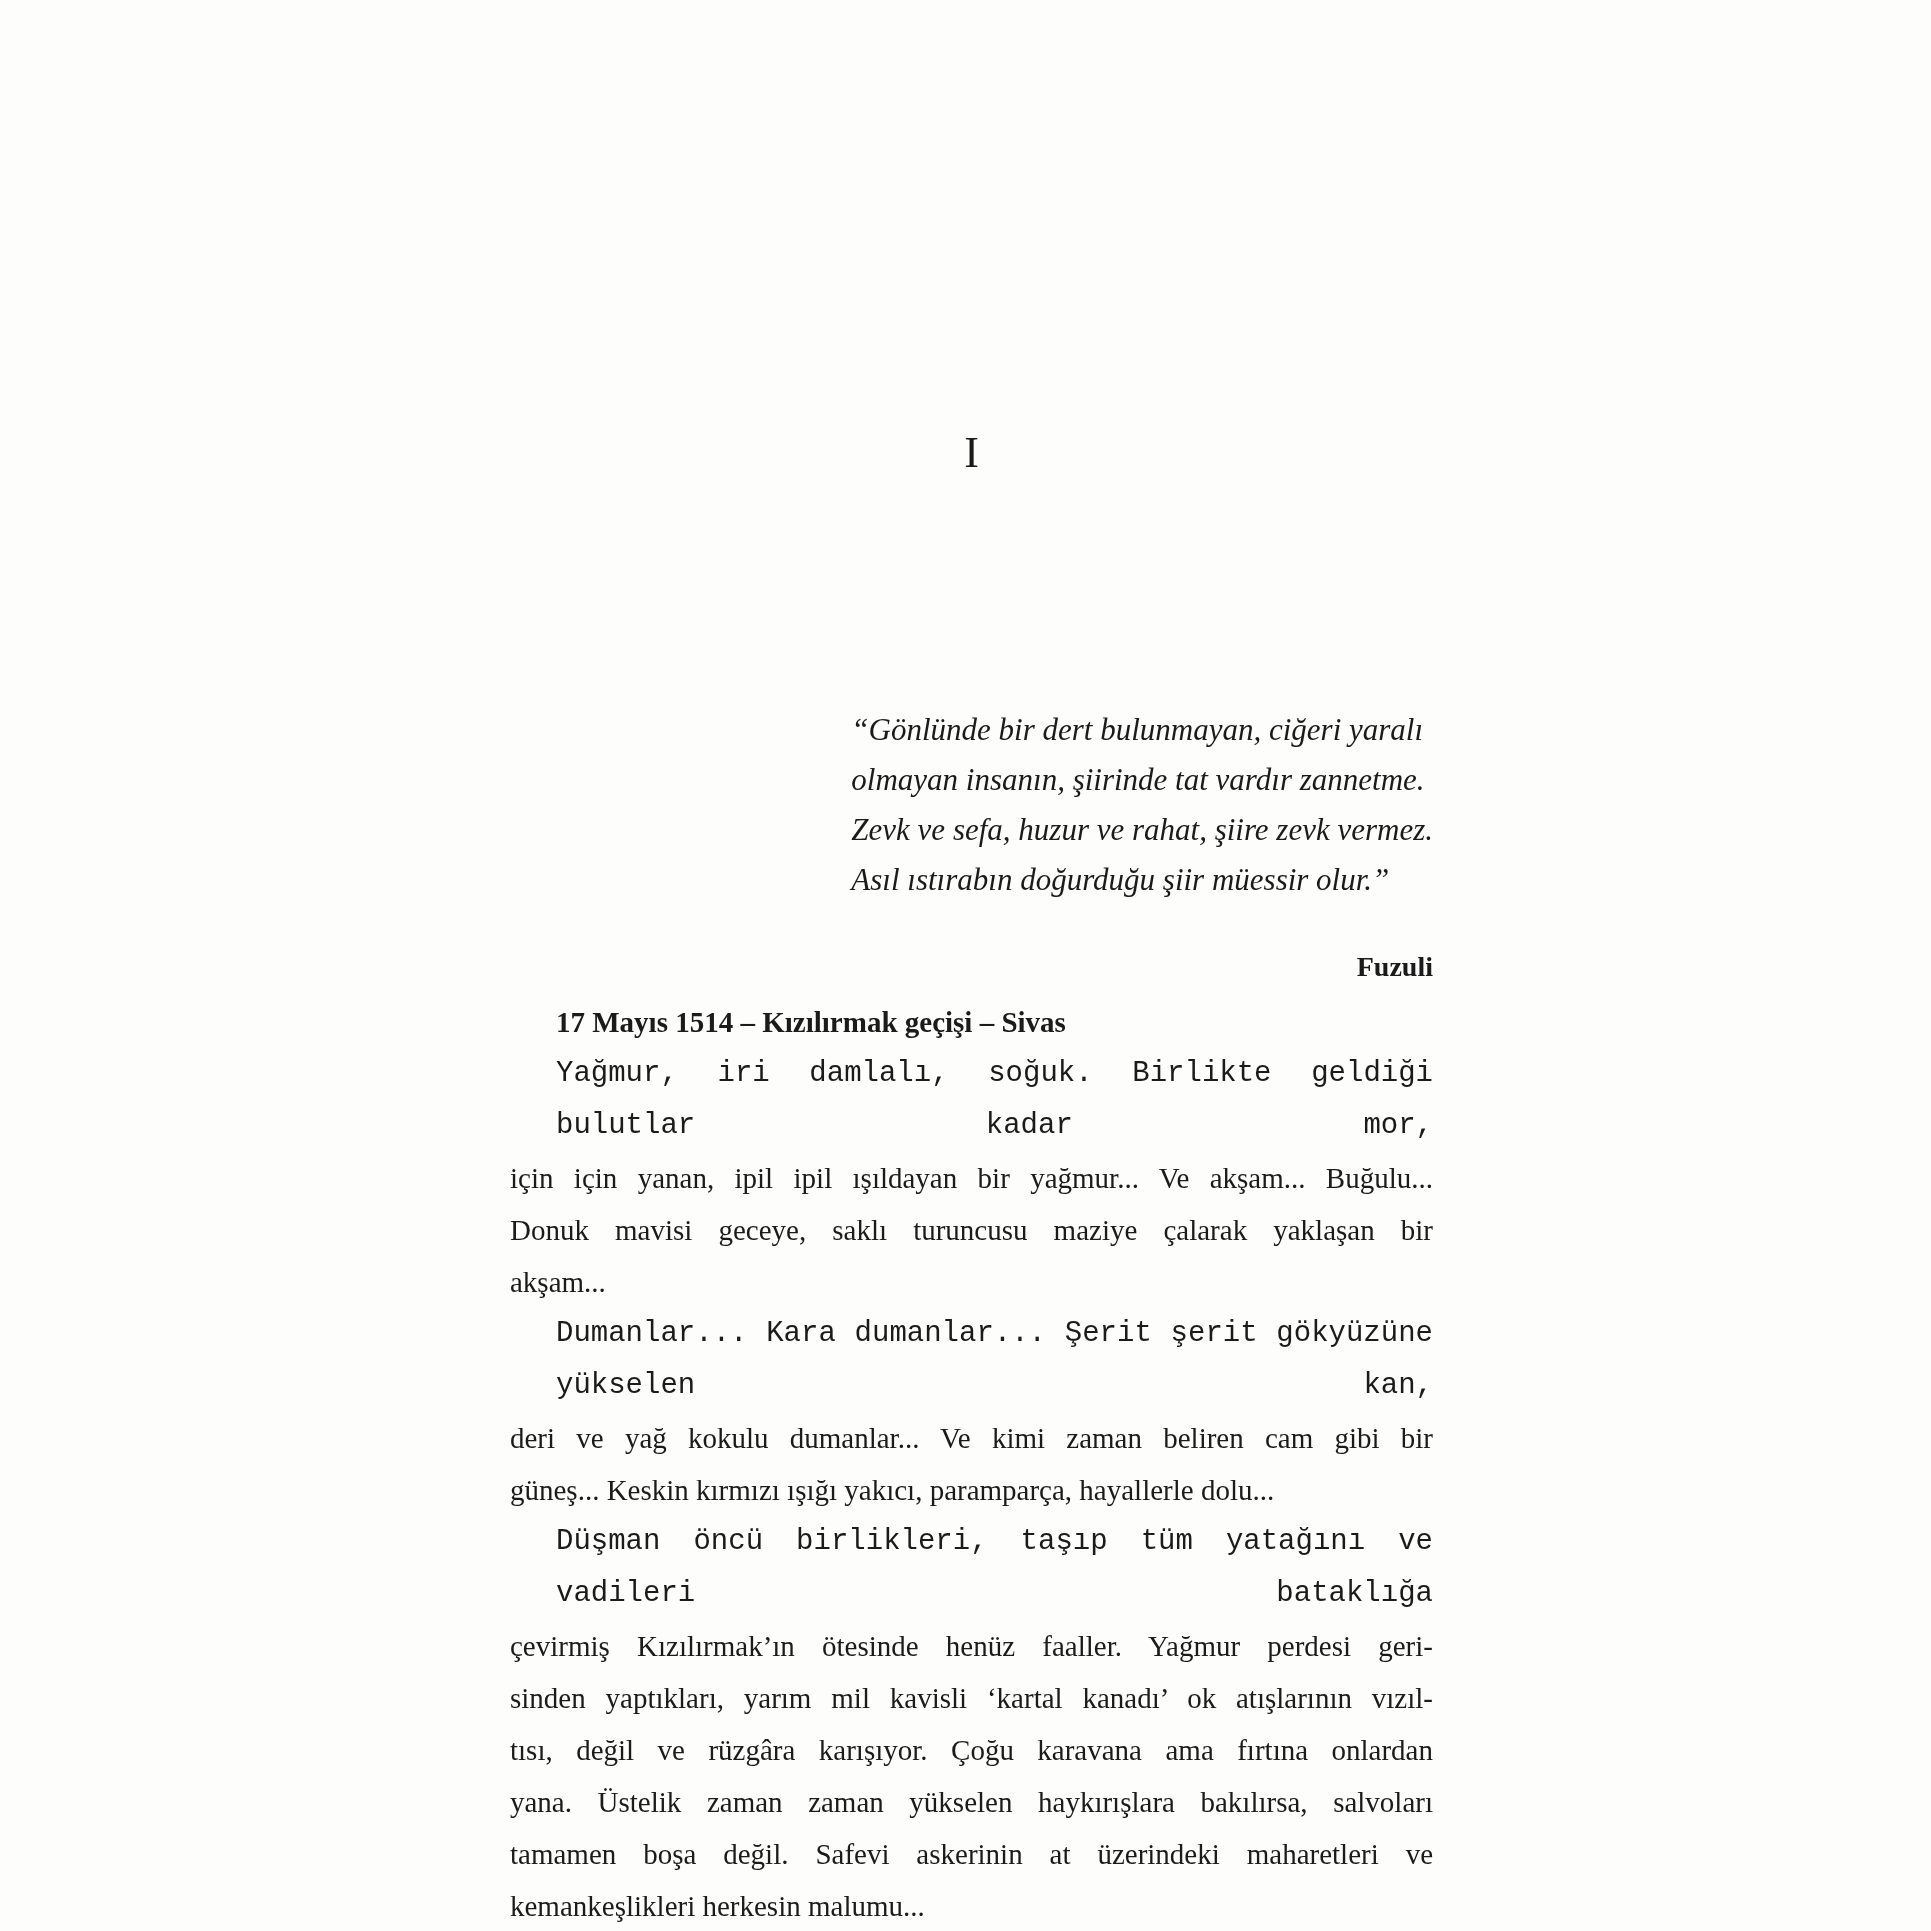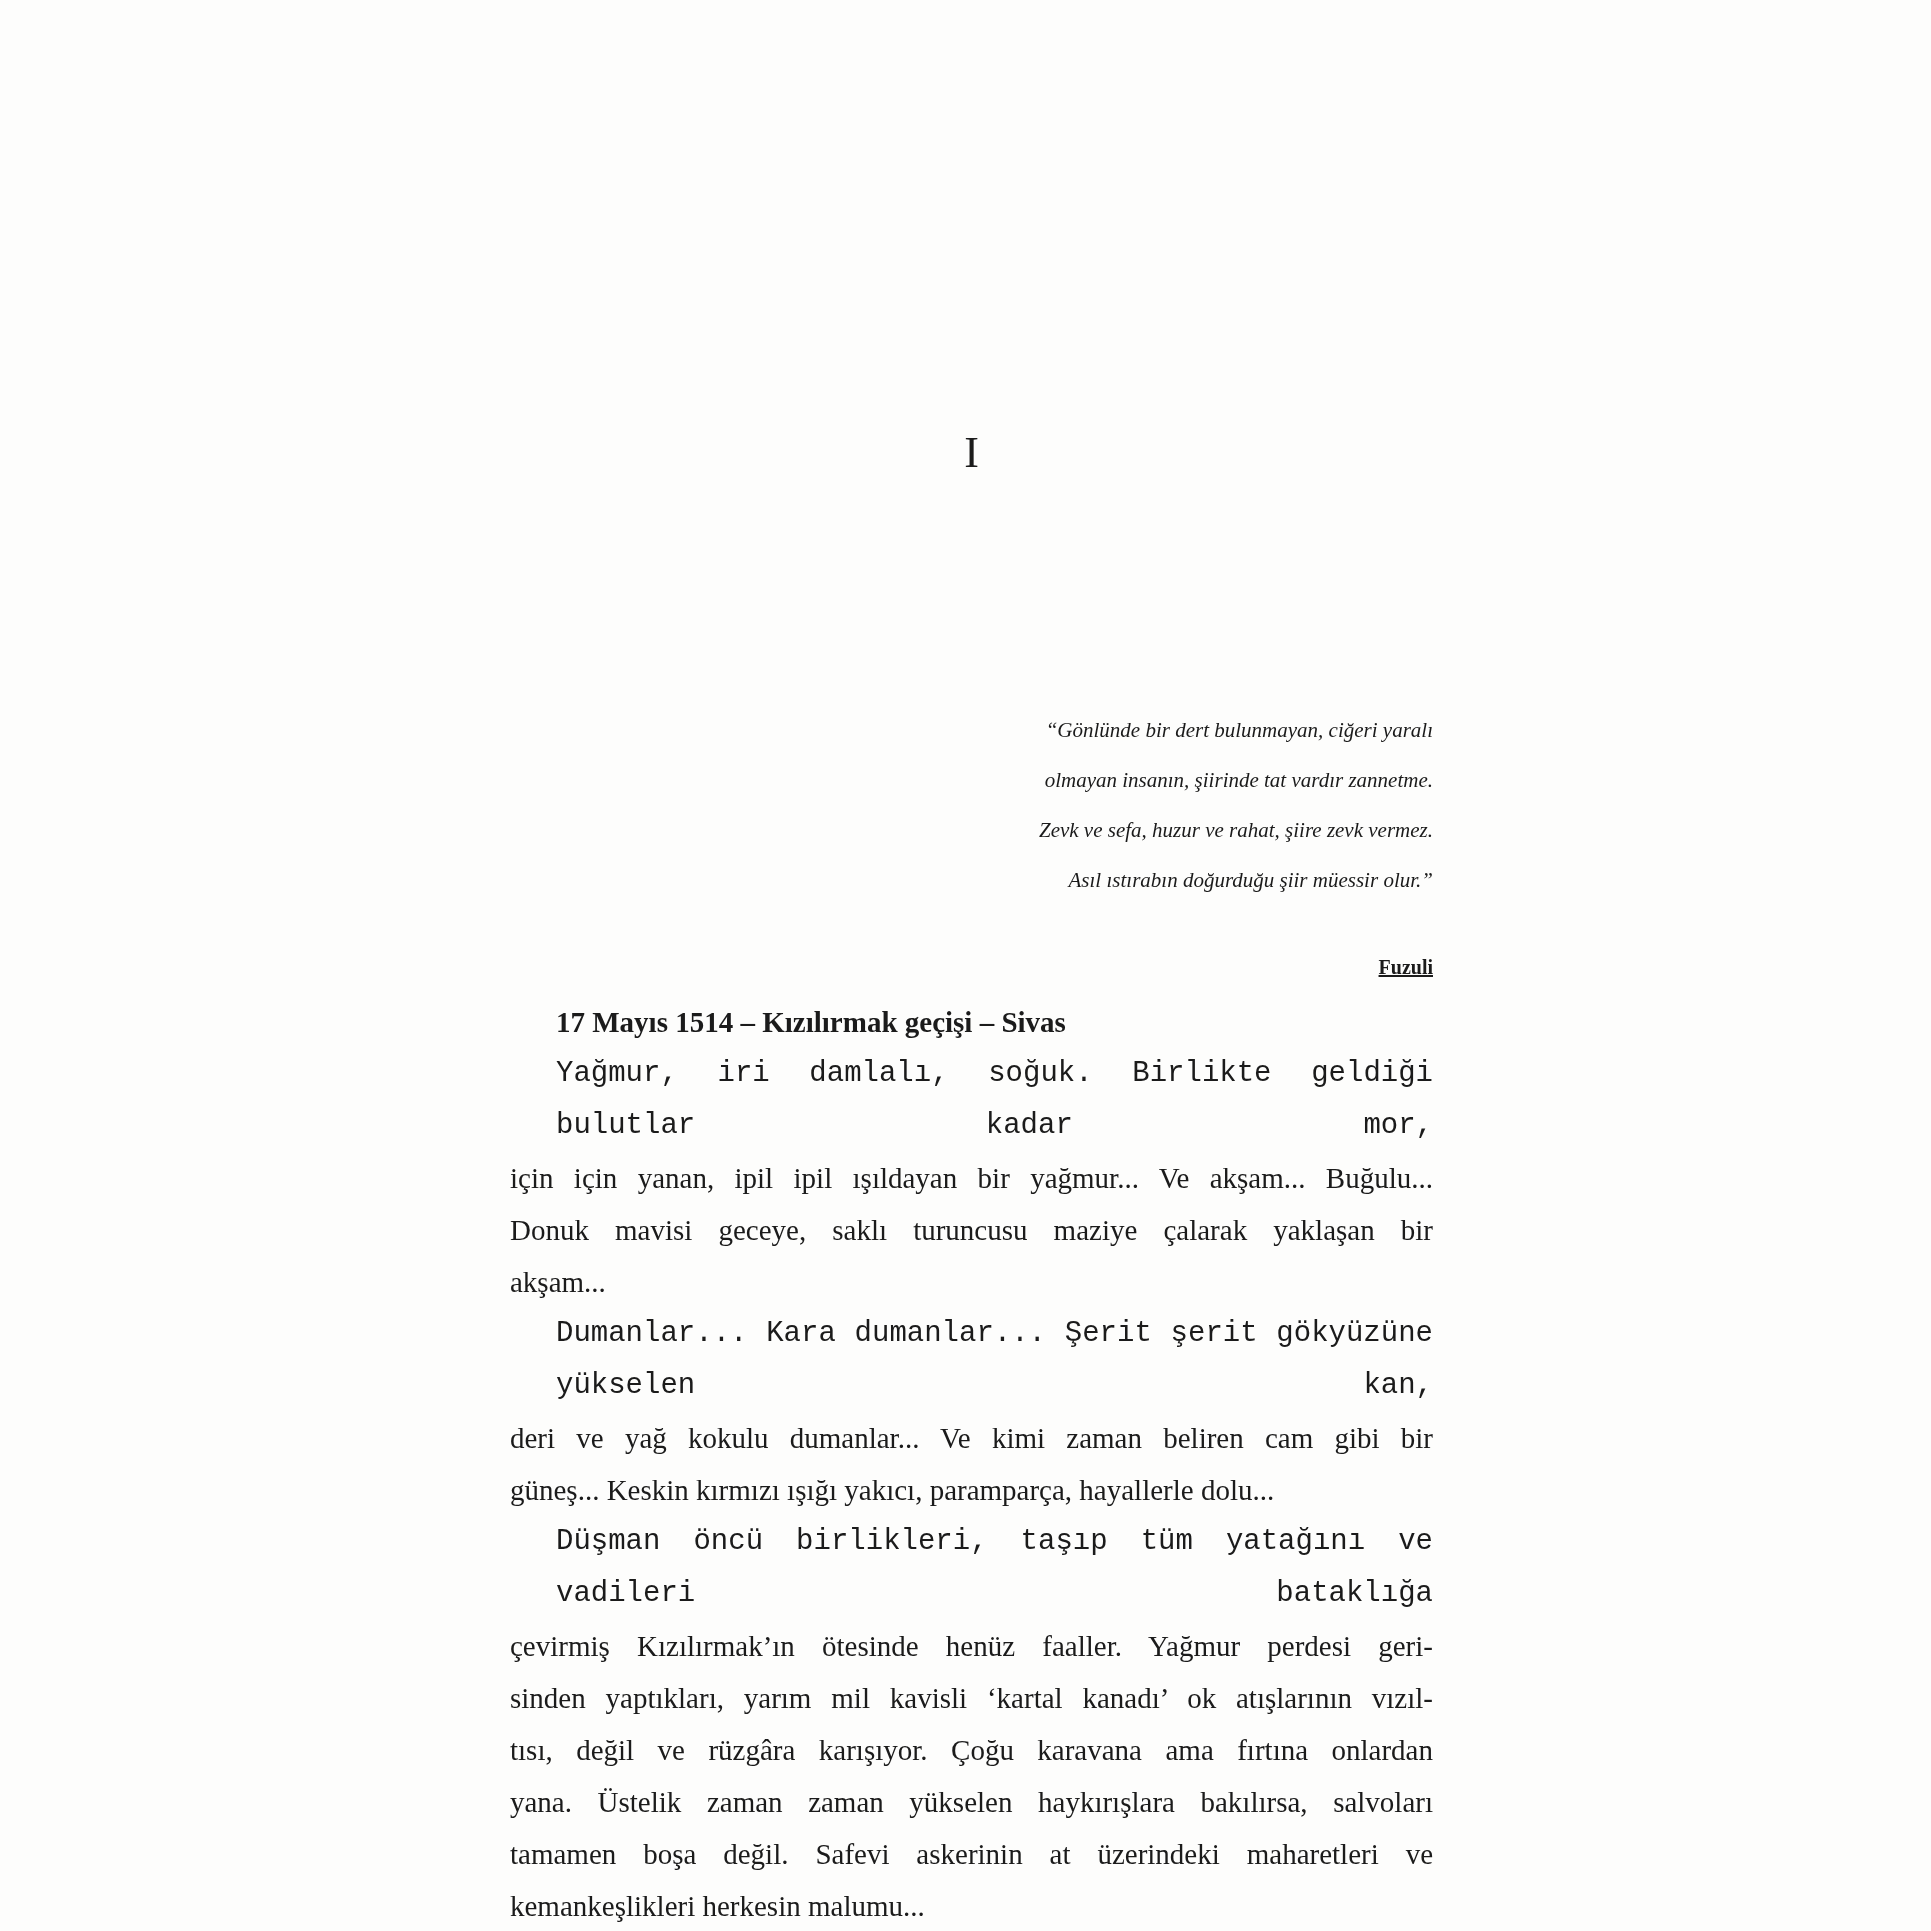--- a/index.html
+++ b/index.html
@@ -27,34 +27,33 @@
     top: 429px;
     text-align: center;
     font-size: 44px;
     line-height: 48px;
     font-weight: normal;
   }
   .epigraph {
     position: absolute;
     right: 498px;
     top: 705px;
-    text-align: right;
+    text-align: left;
     font-style: italic;
-    font-size: 21px;
+    font-size: 31px;
     line-height: 50px;
     white-space: nowrap;
   }
   .epigraph-attribution {
     position: absolute;
     right: 498px;
     top: 942px;
     font-weight: bold;
-    font-size: 20px;
+    font-size: 28px;
     line-height: 50px;
-    text-decoration: underline;
   }
   .body-col {
     position: absolute;
     left: 510px;
     top: 996px;
     width: 923px;
     font-size: 29px;
     line-height: 52px;
   }
   .dateline {

